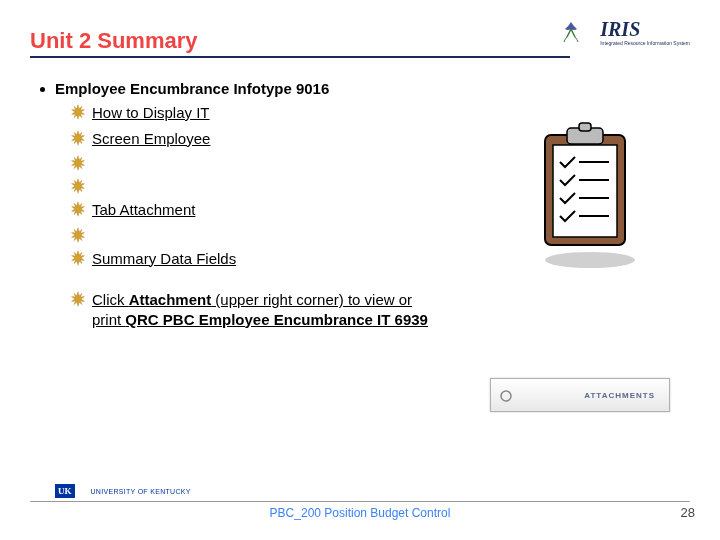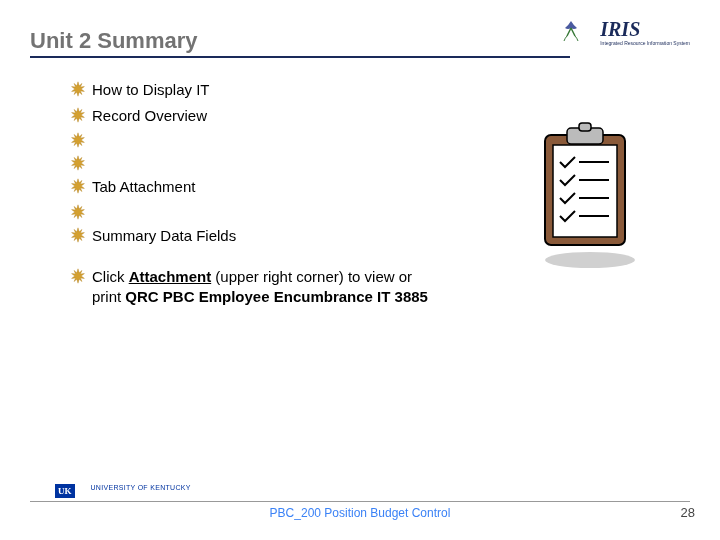--- a/index.html
+++ b/index.html
@@ -18,30 +18,31 @@
     width: 720px;
     height: 540px;
     box-sizing: border-box;
   }
   .title {
     position: absolute;
     left: 30px;
     top: 28px;
     font-size: 22px;
     font-weight: bold;
-    color: #737373;
+    color: #ef4444;
     border-bottom: 2px solid #1a2a5a;
     padding-bottom: 2px;
     width: 540px;
   }
   .logo-iris {
     position: absolute;
     right: 30px;
     top: 18px;
     display: flex;
+    align-items: center;
     gap: 16px;
   }
   .logo-iris .iris-text {
     font-family: Georgia, serif;
     font-style: italic;
     font-size: 20px;
     color: #1a2a5a;
     font-weight: bold;
   }
   .logo-iris .iris-sub {
@@ -73,20 +74,21 @@
     font-size: 15px;
     font-weight: bold;
   }
   .sub-list {
     margin-left: 30px;
   }
   .sub-item {
     display: flex;
     align-items: flex-start;
     margin-bottom: 6px;
+    text-decoration: underline;
   }
   .burst {
     width: 16px;
     height: 16px;
     margin-right: 6px;
     margin-top: 1px;
     flex-shrink: 0;
   }
   .sub-text {
     font-size: 15px;
@@ -139,20 +141,21 @@
     right: 30px;
     bottom: 38px;
     height: 1px;
     background: #999;
   }
   .footer-logo {
     position: absolute;
     left: 55px;
     bottom: 42px;
     display: flex;
+    align-items: center;
     gap: 16px;
   }
   .footer-logo .uk-box {
     background: #0033a0;
     color: #fff;
     font-weight: bold;
     font-size: 9px;
     padding: 2px 3px;
     font-family: Georgia, serif;
   }
@@ -191,32 +194,36 @@
       <path d="M13 10 Q11 14 9 18 M13 10 Q15 14 17 18" stroke="#3a7a3a" stroke-width="1.5" fill="none"></path>
       <path d="M9 18 Q7 20 6 23 M17 18 Q19 20 20 23" stroke="#3a7a3a" stroke-width="1" fill="none"></path>
     </svg>
     <div>
       <div class="iris-text">IRIS</div>
       <div class="iris-sub">Integrated Resource Information System</div>
     </div>
   </div>
 
   <div class="content">
+    <div class="main-bullet">
+      <div class="dot"></div>
+      <div class="text">Employee Encumbrance Infotype 9016</div>
+    </div>
     <div class="sub-list">
       <div class="sub-item">
         <svg class="burst" viewBox="0 0 20 20">
             <use href="#burst"></use>
           </svg>
         <div class="sub-text">How to Display IT</div>
       </div>
       <div class="sub-item">
         <svg class="burst" viewBox="0 0 20 20">
             <use href="#burst"></use>
           </svg>
-        <div class="sub-text">Record Overview</div>
+        <div class="sub-text">Screen Employee</div>
       </div>
       <div class="sub-item">
         <svg class="burst" viewBox="0 0 20 20">
             <use href="#burst"></use>
           </svg>
       </div>
       <div class="sub-item">
         <svg class="burst" viewBox="0 0 20 20">
             <use href="#burst"></use>
           </svg>
@@ -237,21 +244,21 @@
             <use href="#burst"></use>
           </svg>
         <div class="sub-text">Summary Data Fields</div>
       </div>
 
       <div class="sub-item attach-block">
         <svg class="burst" viewBox="0 0 20 20">
             <use href="#burst"></use>
           </svg>
         <div class="sub-text">
-          <span>Click </span><span class="bold" style="text-decoration:underline">Attachment</span><span> (upper right corner) to view or print </span><span class="bold">QRC PBC Employee Encumbrance IT 3885</span>
+          <span>Click </span><span class="bold" style="text-decoration:underline">Attachment</span><span> (upper right corner) to view or print </span><span class="bold">QRC PBC Employee Encumbrance IT 6939</span>
         </div>
       </div>
     </div>
   </div>
 
   <div class="clipboard">
     <svg width="120" height="150" viewBox="0 0 120 150">
       <ellipse cx="65" cy="140" rx="45" ry="8" fill="#d0d0d0"></ellipse>
       <rect x="20" y="15" width="80" height="110" rx="6" fill="#8a5a3a" stroke="#000" stroke-width="2"></rect>
       <rect x="28" y="25" width="64" height="92" fill="#fff" stroke="#000" stroke-width="1.5"></rect>
@@ -263,20 +270,26 @@
         <path d="M35 60 l5 5 l10 -10"></path>
           <line x1="54" y1="60" x2="84" y2="60"></line>
         <path d="M35 78 l5 5 l10 -10"></path>
           <line x1="54" y1="78" x2="84" y2="78"></line>
         <path d="M35 96 l5 5 l10 -10"></path>
           <line x1="54" y1="96" x2="84" y2="96"></line>
       </g>
     </svg>
   </div>
 
+  <div class="attachments-widget">
+    <svg class="ring" width="14" height="14" viewBox="0 0 14 14">
+      <circle cx="7" cy="7" r="5" fill="none" stroke="#888" stroke-width="1.5"></circle>
+    </svg>
+    <div class="tab">ATTACHMENTS</div>
+  </div>
 
   <div class="footer-logo">
     <div class="uk-box">UK</div>
     <div class="uk-text">UNIVERSITY OF KENTUCKY</div>
   </div>
   <div class="footer-rule"></div>
   <div class="footer-center">PBC_200 Position Budget Control</div>
   <div class="page-num">28</div>
 
   <svg width="0" height="0" style="position:absolute">

